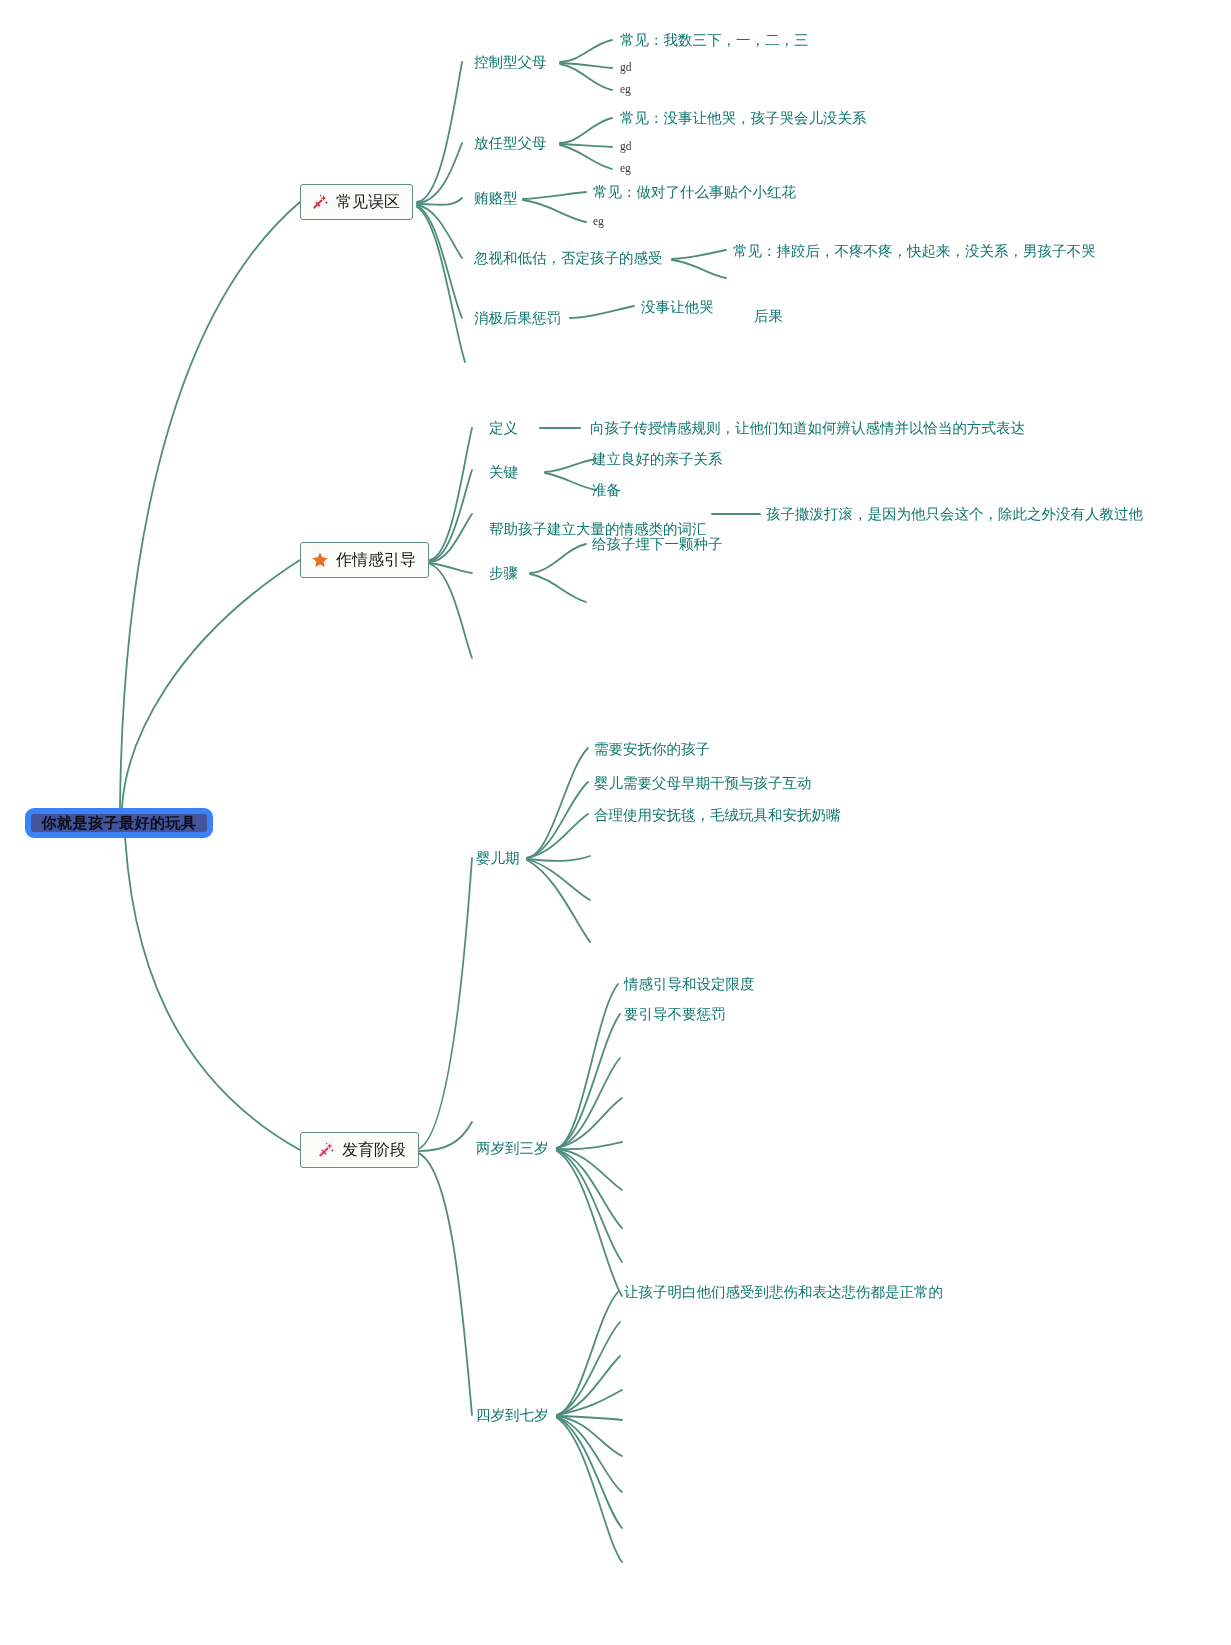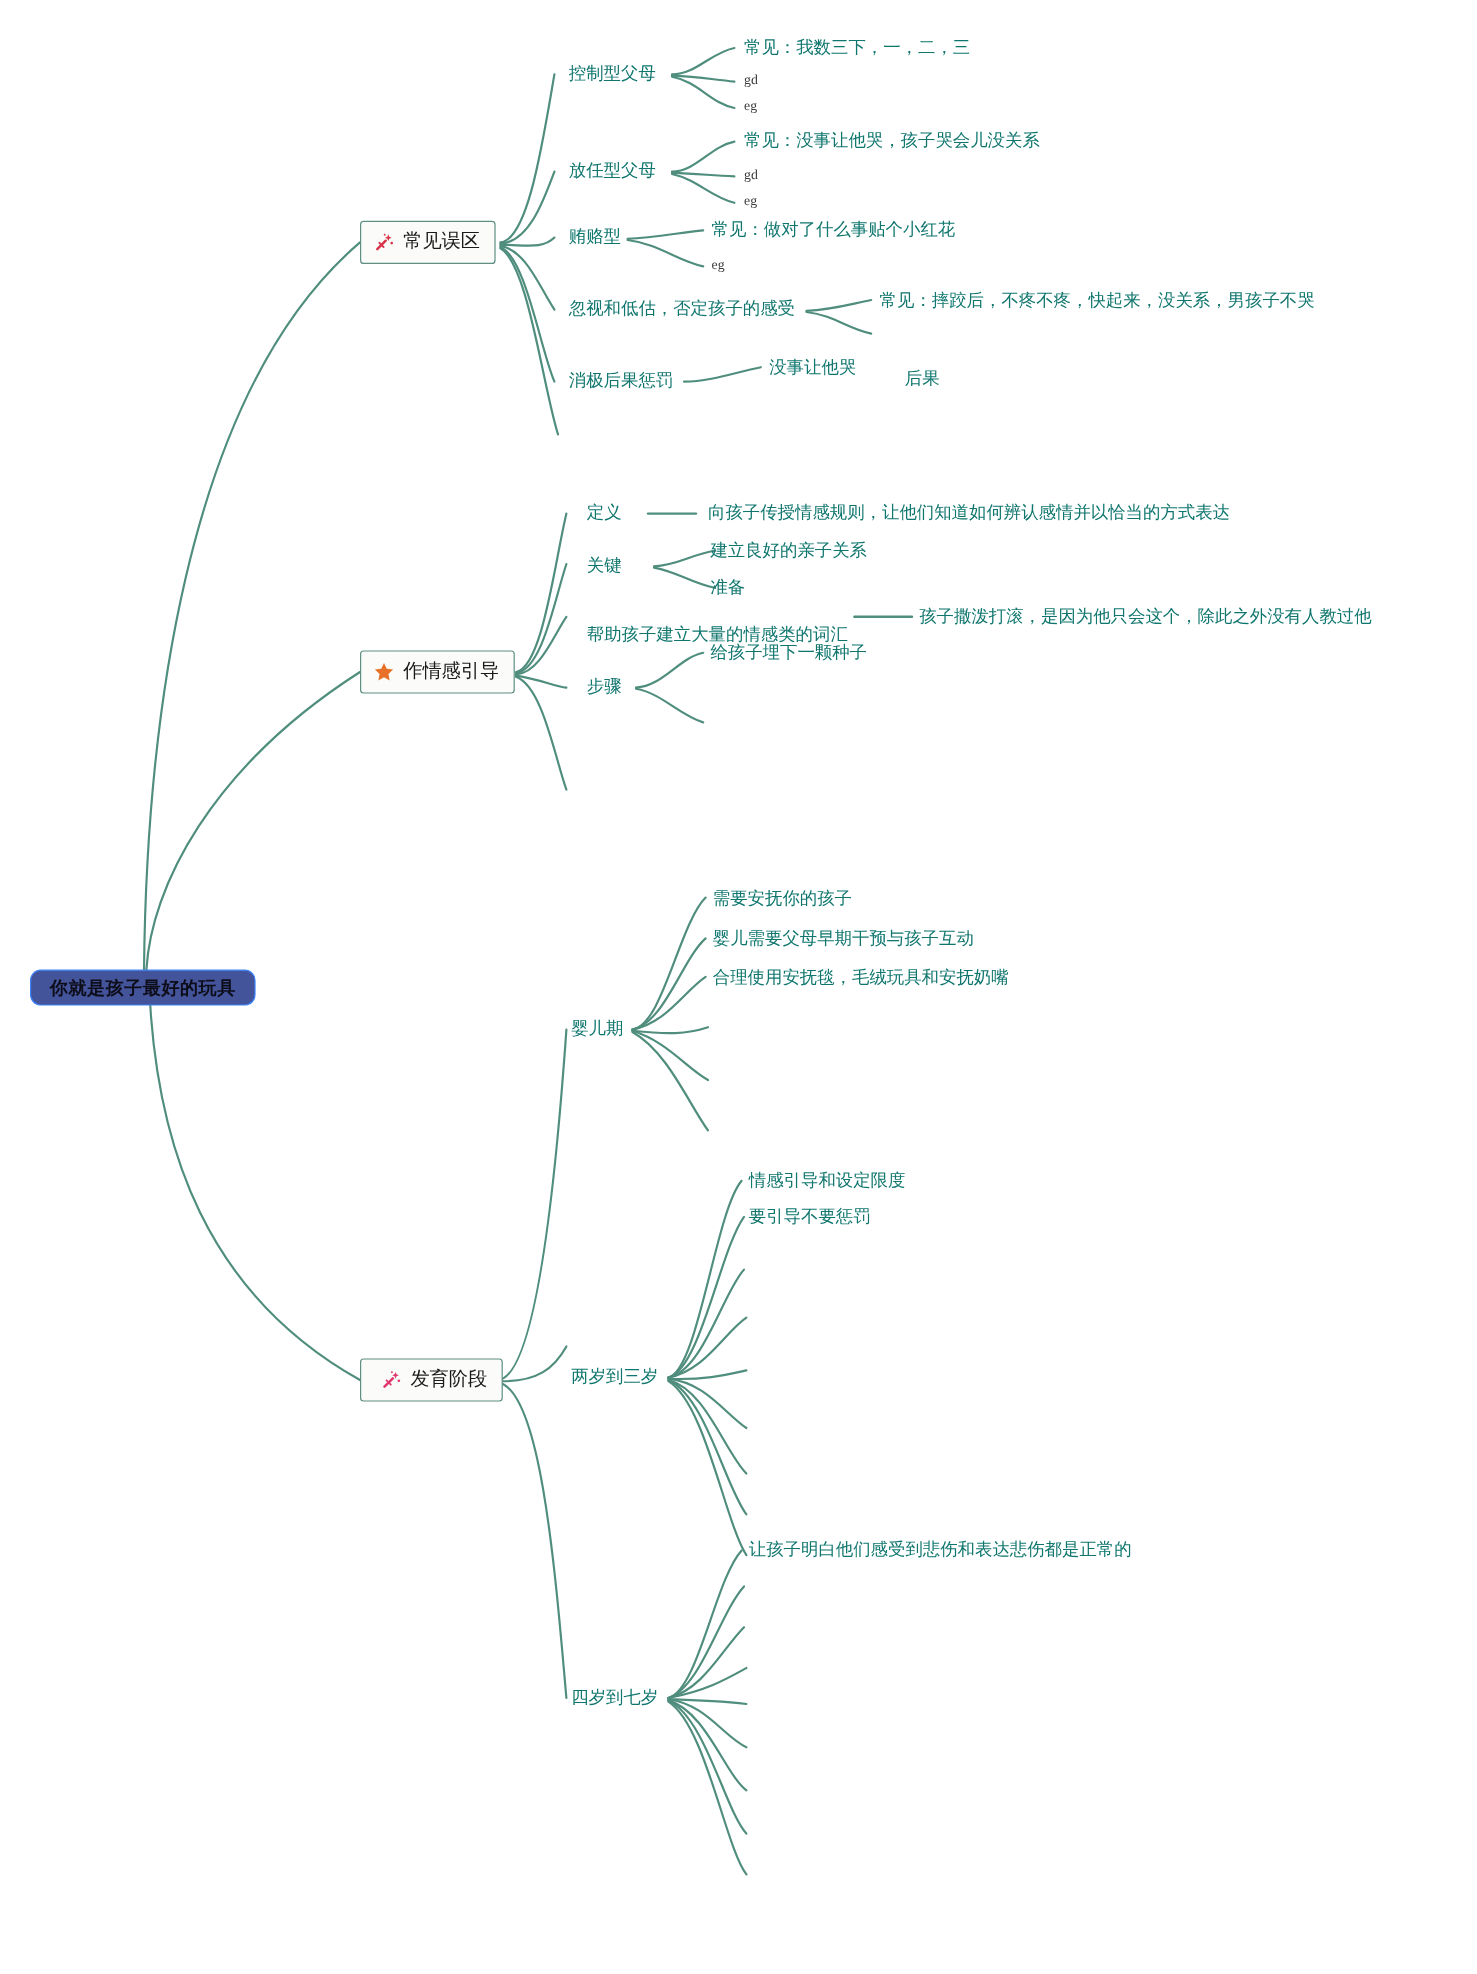--- a/index.html
+++ b/index.html
@@ -9,21 +9,21 @@
     color:#222222;
   }
   #canvas{position:absolute;inset:0;width:1231px;height:1645px;}
   svg#wires{position:absolute;left:0;top:0;width:1231px;height:1645px;pointer-events:none;}
 
   
   .root-node{
     position:absolute;
     display:flex;align-items:center;justify-content:center;
     background:#44549b;
-    border:1px solid #3b82f6;
+    border:6px solid #3b82f6;
     border-radius:9px;
     color:#0d0d1a;
     font-size:15px;font-weight:bold;
     letter-spacing:0.5px;
     padding:0 14px;
     box-sizing:border-box;
     white-space:nowrap;
   }
 
   

